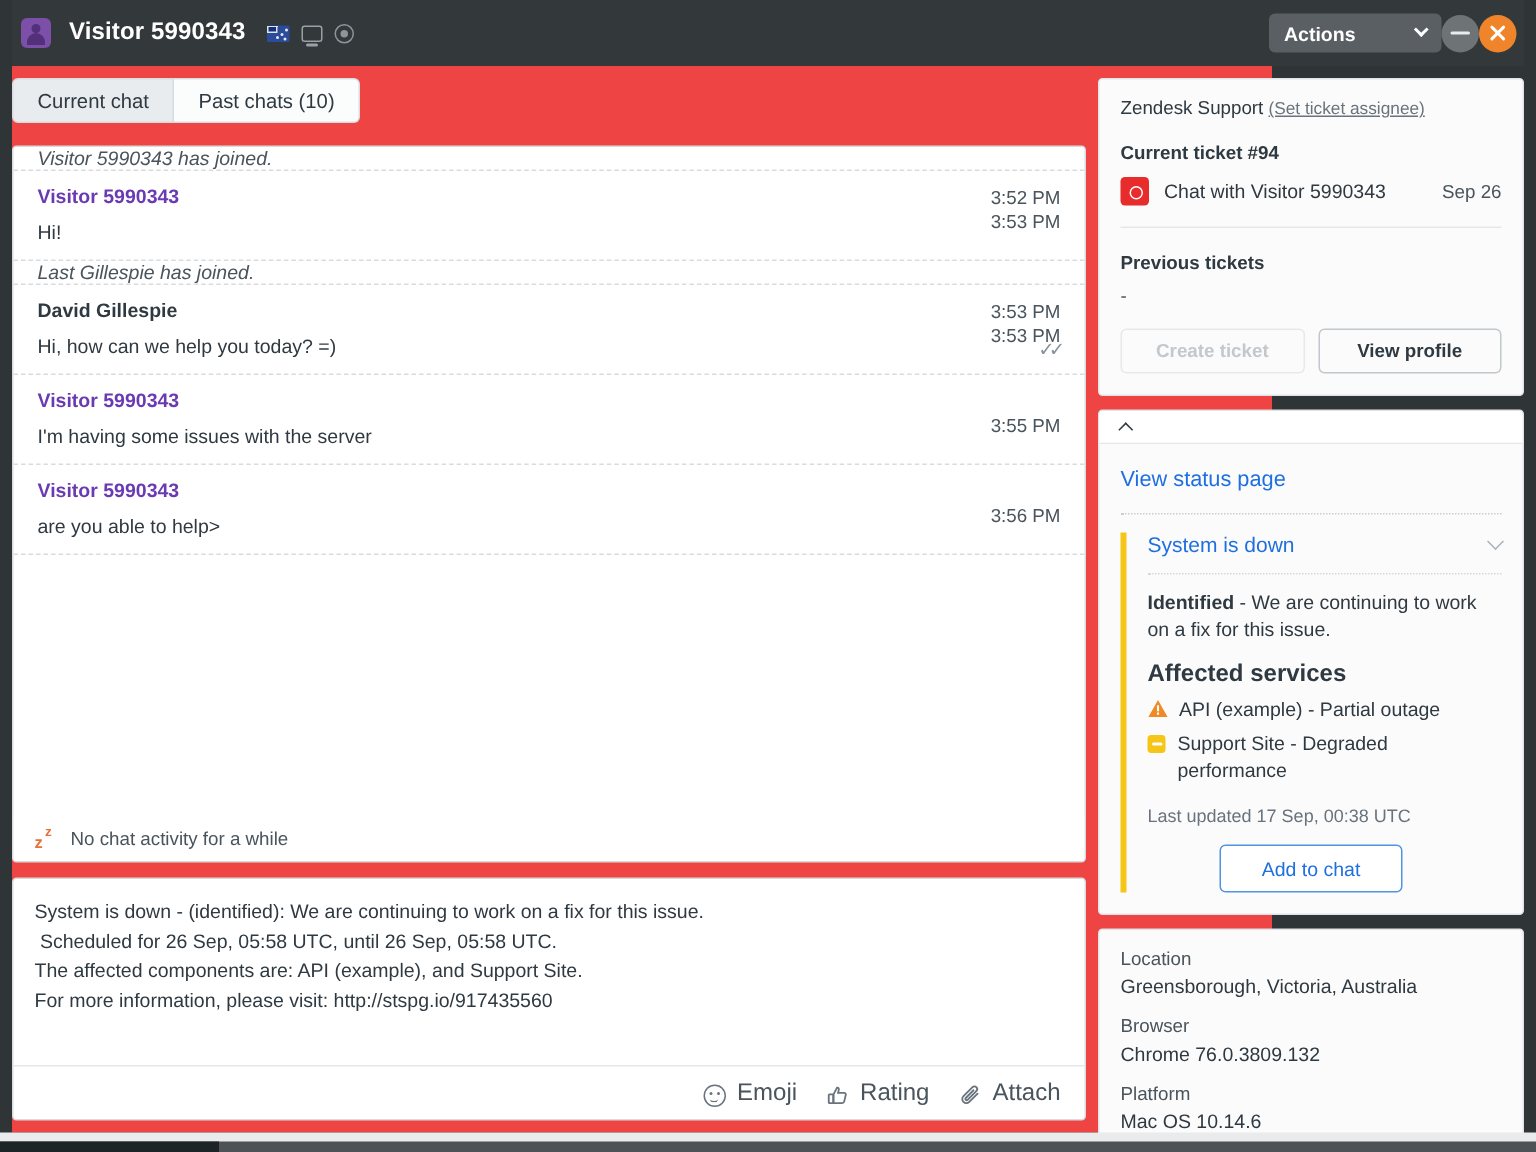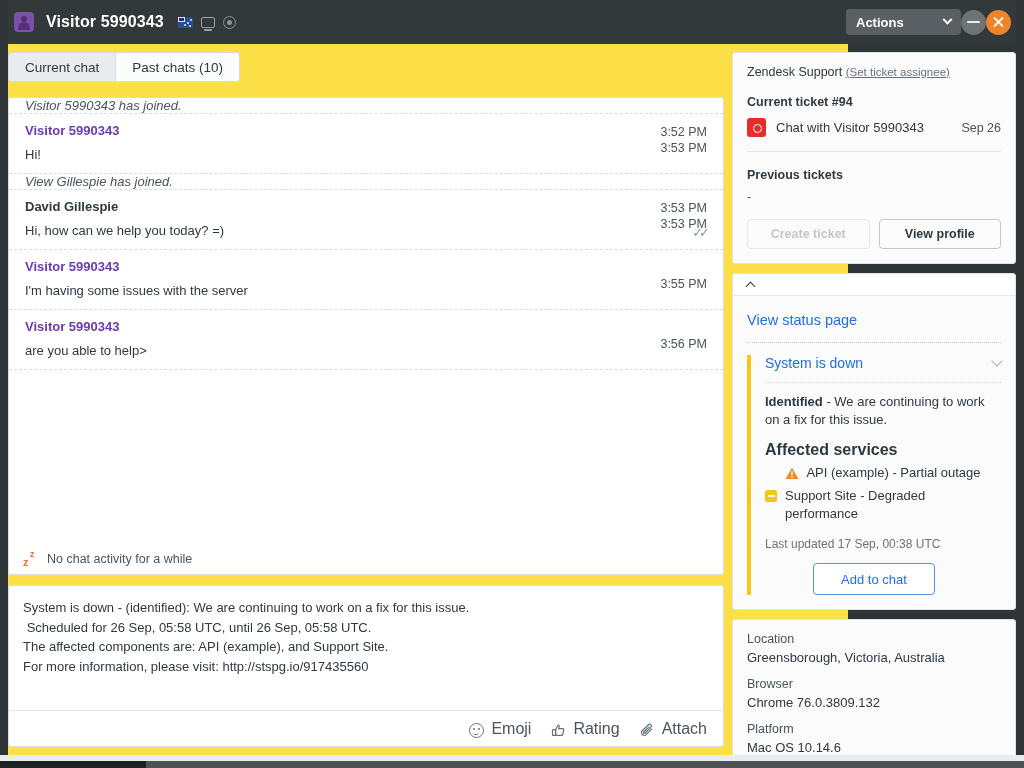--- a/index.html
+++ b/index.html
@@ -102,21 +102,21 @@
   .circ-close::before, .circ-close::after {
     content: ""; position: absolute; left: 6px; top: 11.5px;
     width: 13px; height: 2px; background: #fff; border-radius: 1px;
   }
   .circ-close::before { transform: rotate(45deg); }
   .circ-close::after { transform: rotate(-45deg); }
 
   
   .body-area {
     position: absolute; left: 0; top: 44px;
-    width: 848px; height: 711px; background: #fde047;
+    width: 848px; height: 711px; background: #ef4444;
   }
   .chat-col {
     position: absolute; left: 8px; top: 8px;
     width: 716px; height: 695px;
   }
 
   
   .tabs { display: flex; height: 30px; }
   .tab {
     height: 30px; padding: 0 16px;
@@ -297,21 +297,21 @@
     margin-left: auto; width: 8px; height: 8px;
     border-right: 1.6px solid #a9b0b6; border-bottom: 1.6px solid #a9b0b6;
     transform: rotate(45deg); margin-bottom: 4px;
   }
   .inc-dotted { border-top: 1px dotted #d4d9dc; margin: 11px 0 10px 0; }
   .inc-text { font-size: 13px; color: #2f3941; line-height: 18px; }
   .inc-text b { font-weight: bold; }
   .inc-sub {
     font-size: 16px; font-weight: bold; color: #2f3941; margin-top: 12px;
   }
-  .svc { display: flex; align-items: flex-start; margin-top: 5px; justify-content: center; }
+  .svc { display: flex; align-items: flex-start; margin-top: 5px; }
   .svc-label { font-size: 13px; color: #2f3941; line-height: 18px; }
   .ic-warn { width: 14px; height: 13px; flex: none; margin-right: 7px; margin-top: 2px; }
   .ic-deg {
     width: 12px; height: 12px; border-radius: 2.5px; background: #f5c518;
     flex: none; margin-right: 8px; margin-top: 3px; position: relative;
   }
   .ic-deg::after {
     content: ""; position: absolute; left: 2.5px; top: 5px;
     width: 7px; height: 2px; background: #fff; border-radius: 1px;
   }
@@ -386,21 +386,21 @@
           <span class="msg-time">3:52 PM</span>
         </div>
 
         <div class="msg">
           <div class="msg-author author-visitor">Visitor 5990343</div>
           <div class="msg-text">Hi!</div>
           <span class="msg-time">3:53 PM</span>
         </div>
 
         <div class="msg msg-sys">
-          <span class="sys-text">View Gillespie has joined.</span>
+          <span class="sys-text">Last Gillespie has joined.</span>
           <span class="msg-time">3:53 PM</span>
         </div>
 
         <div class="msg">
           <div class="msg-author author-agent">David Gillespie</div>
           <div class="msg-text">Hi, how can we help you today? =)</div>
           <span class="msg-time">3:53 PM</span>
           <span class="ticks">✓✓</span>
         </div>
 

